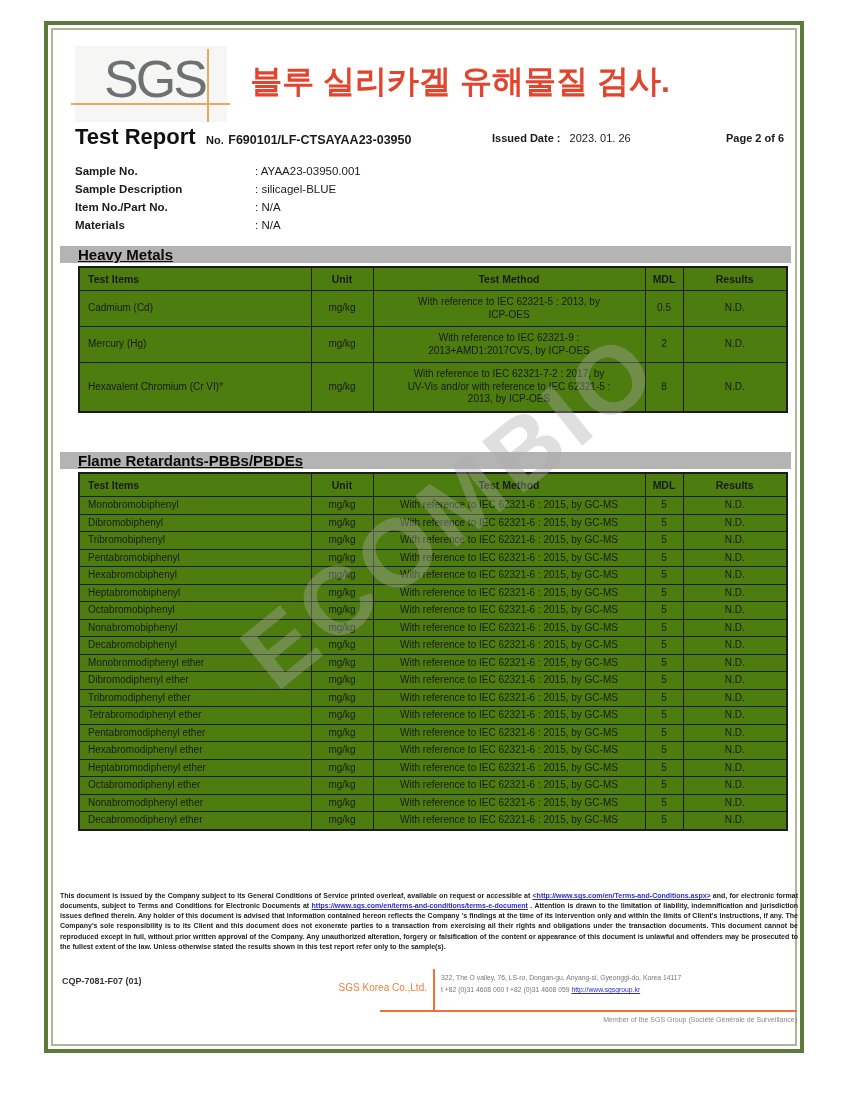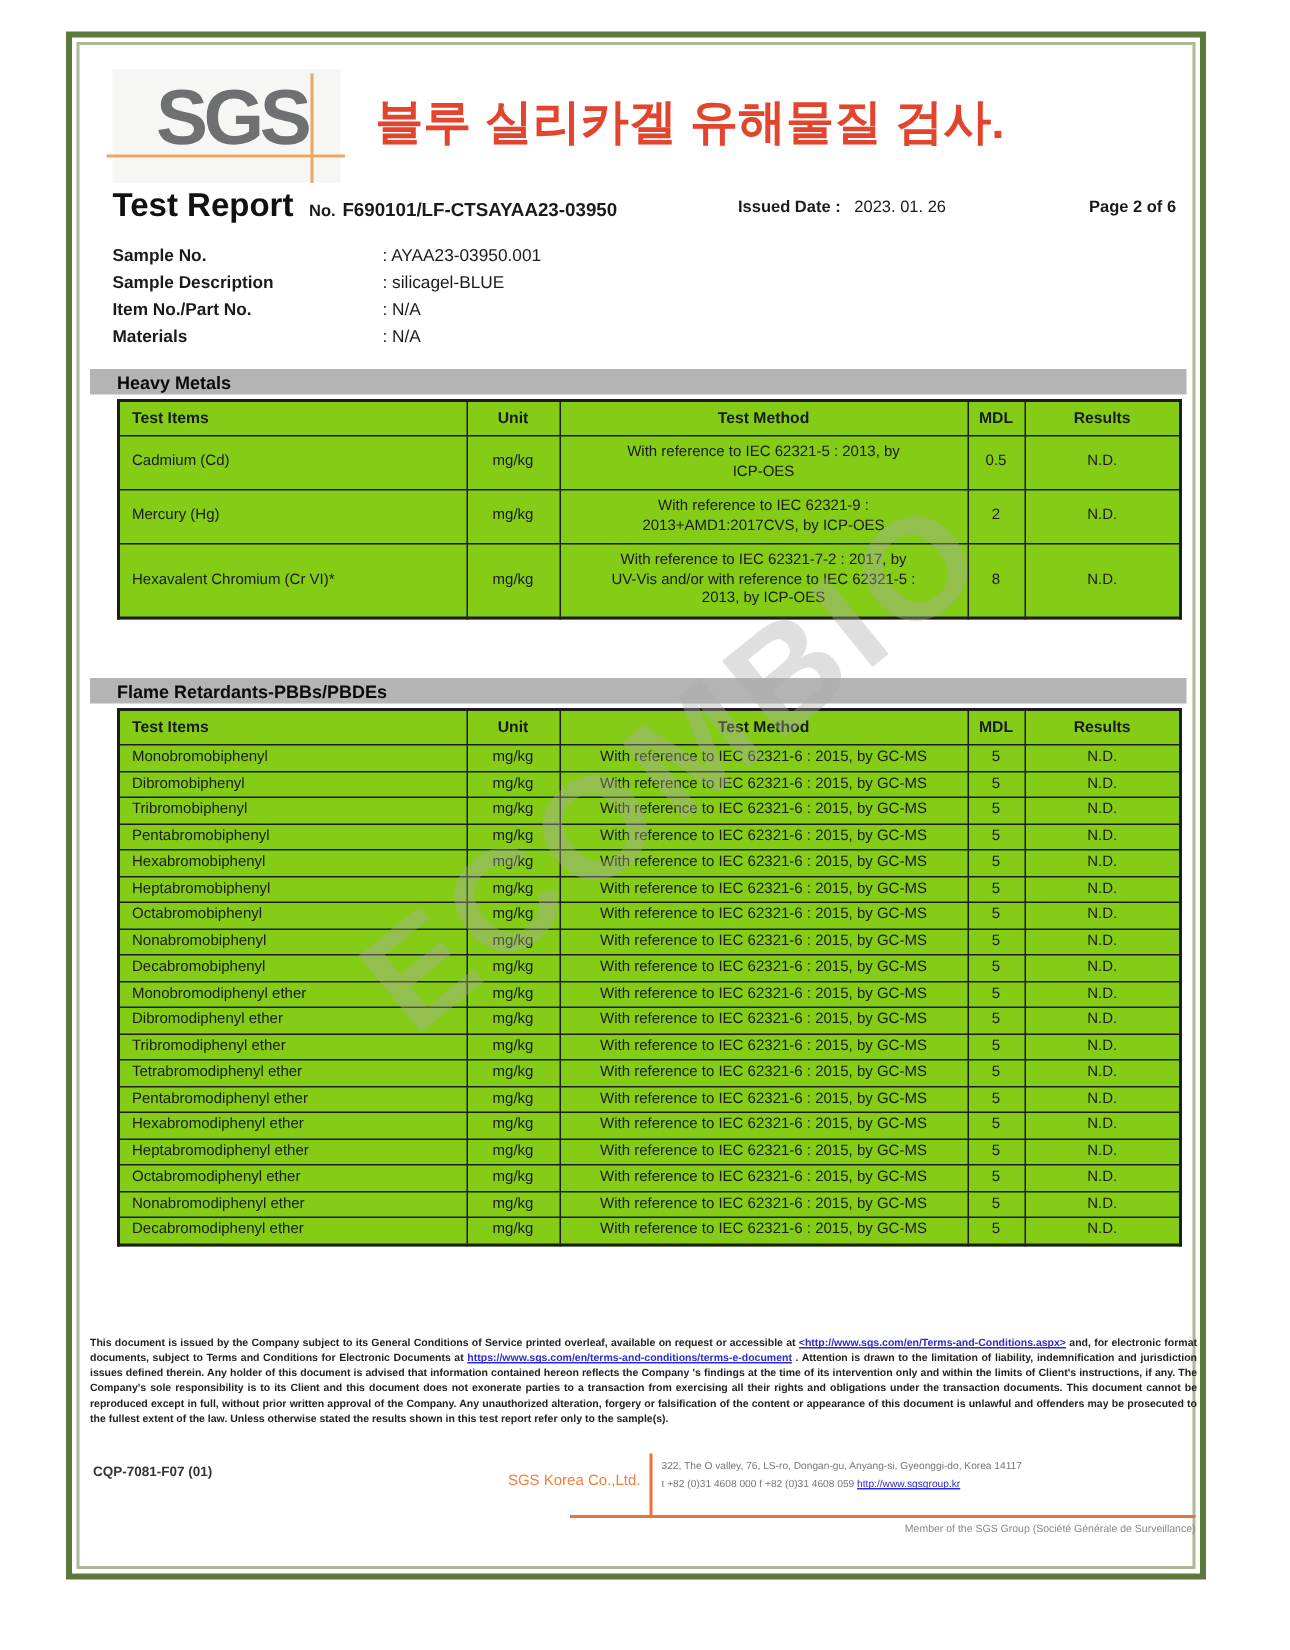--- a/index.html
+++ b/index.html
@@ -6,21 +6,21 @@
   .page{position:relative;width:860px;height:1100px;background:#ffffff;overflow:hidden;
         font-family:"Liberation Sans",sans-serif;color:#1a1a1a;}
   .frame-outer{position:absolute;left:44px;top:21px;width:760px;height:1032px;
         border:4px solid #5d7a3d;box-sizing:border-box;}
   .frame-inner{position:absolute;left:51px;top:28px;width:746px;height:1018px;
         border:2px solid #abb996;box-sizing:border-box;}
   .abs{position:absolute;}
 
   
   .logo-box{left:75px;top:46px;width:152px;height:76px;background:#f6f6f4;}
-  .logo-text{left:104px;top:48px;font-size:52px;font-weight:bold;color:#6e7072;
+  .logo-text{left:104px;top:48px;font-size:52px;font-weight:normal;color:#6e7072;
         letter-spacing:-3px;line-height:62px;}
   .logo-hline{left:71px;top:103px;width:159px;height:2px;background:#e9a861;}
   .logo-vline{left:207px;top:49px;width:2px;height:73px;background:#e9a861;}
   .kr-title{left:250px;top:60px;width:420px;text-align:center;font-size:32px;
         font-weight:bold;color:#e2442d;}
 
   .tr-left{left:75px;top:124px;white-space:nowrap;}
   .tr-title{font-size:22px;font-weight:bold;color:#111;}
   .tr-no-label{font-size:11px;font-weight:bold;margin-left:6px;}
   .tr-no{font-size:12.5px;font-weight:bold;}
@@ -32,25 +32,25 @@
   
   .sample-block{left:75px;top:162px;width:500px;}
   .sample-row{line-height:18px;font-size:11.5px;}
   .sample-label{display:inline-block;width:180px;font-weight:bold;}
   .sample-value{}
 
   
   .section-bar{left:60px;width:731px;height:17px;background:#b4b4b4;line-height:17px;}
   .bar-hm{top:246px;}
   .bar-fr{top:452px;}
-  .section-title{margin-left:18px;font-size:12px;font-weight:bold;
-        color:#0a0a0a;margin-top:25px;}
-
-  
-  .rtable{border-collapse:collapse;table-layout:fixed;width:708px;background:#84cc16;}
+  .section-title{margin-left:18px;font-size:15px;font-weight:bold;
+        text-decoration:underline;color:#0a0a0a;margin-top:25px;}
+
+  
+  .rtable{border-collapse:collapse;table-layout:fixed;width:708px;background:#4d7c0f;}
   .tbl-hm{left:78px;top:266px;}
   .tbl-fr{left:78px;top:472px;}
   .rtable{border:2px solid #1c1c1c;}
   .rtable th,.rtable td{border:1px solid #1c1c1c;overflow:hidden;}
   .rtable th{font-size:10.5px;font-weight:bold;padding:5px 3px;}
   .rtable th:first-child{text-align:left;padding-left:8px;}
   .rtable td{font-size:10px;text-align:center;padding:3px 3px;white-space:pre-line;line-height:1.25;}
   .rtable td:first-child{text-align:left;padding-left:8px;}
   .tbl-hm td{padding:5px 3px;}
   .tbl-fr td{height:12px;padding:2px 3px;white-space:nowrap;}

